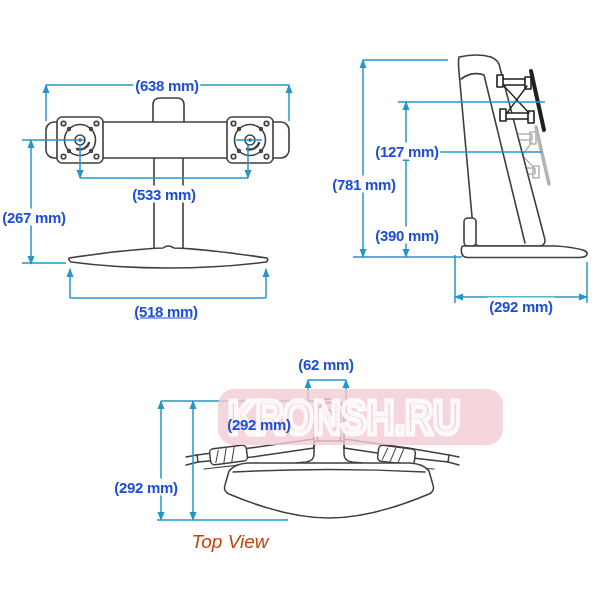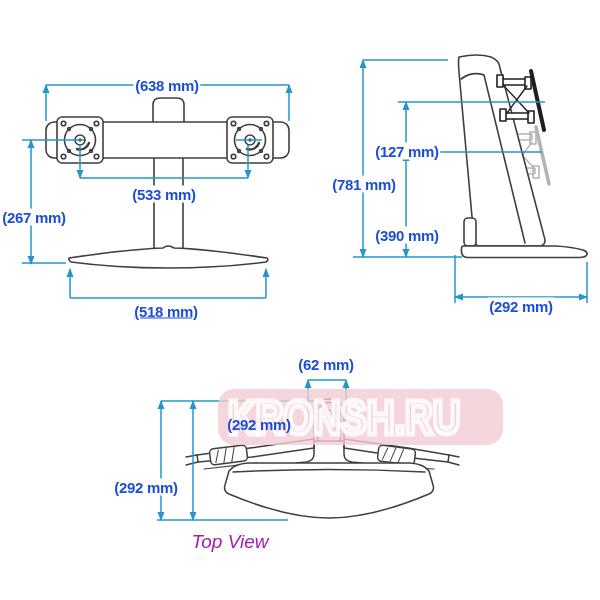--- a/index.html
+++ b/index.html
@@ -4,21 +4,21 @@
 <style>
   html,body{margin:0;padding:0;background:#fff;}
   .canvas{position:relative;width:600px;height:600px;background:#fff;overflow:hidden;
           font-family:"Liberation Sans",sans-serif;}
   .drawing-svg{position:absolute;left:0;top:0;z-index:2;}
   .dim{position:absolute;transform:translate(-50%,-50%);
        font:700 15px "Liberation Sans",sans-serif;color:#1d4ed8;
        background:#fff;padding:0 2px;white-space:nowrap;z-index:4;letter-spacing:-0.3px;}
   .dim.no-bg{background:transparent;}
   .caption{position:absolute;transform:translate(-50%,-50%);
-       font:italic 400 19px "Liberation Sans",sans-serif;color:#a21caf;
+       font:italic 400 19px "Liberation Sans",sans-serif;color:#c2410c;
        white-space:nowrap;z-index:4;}
   .watermark{position:absolute;left:218px;top:389px;width:285px;height:56px;
        border-radius:16px;background:rgba(242,204,211,0.8);z-index:3;
        display:flex;align-items:center;overflow:visible;}
   .watermark-text{font:700 48px "Liberation Sans",sans-serif;
        transform:scaleX(0.8);transform-origin:0 50%;margin-left:10px;
        color:rgba(243,205,212,0.45);
        -webkit-text-stroke:5px rgba(255,255,255,0.85);
        white-space:nowrap;line-height:63px;}
 </style>

